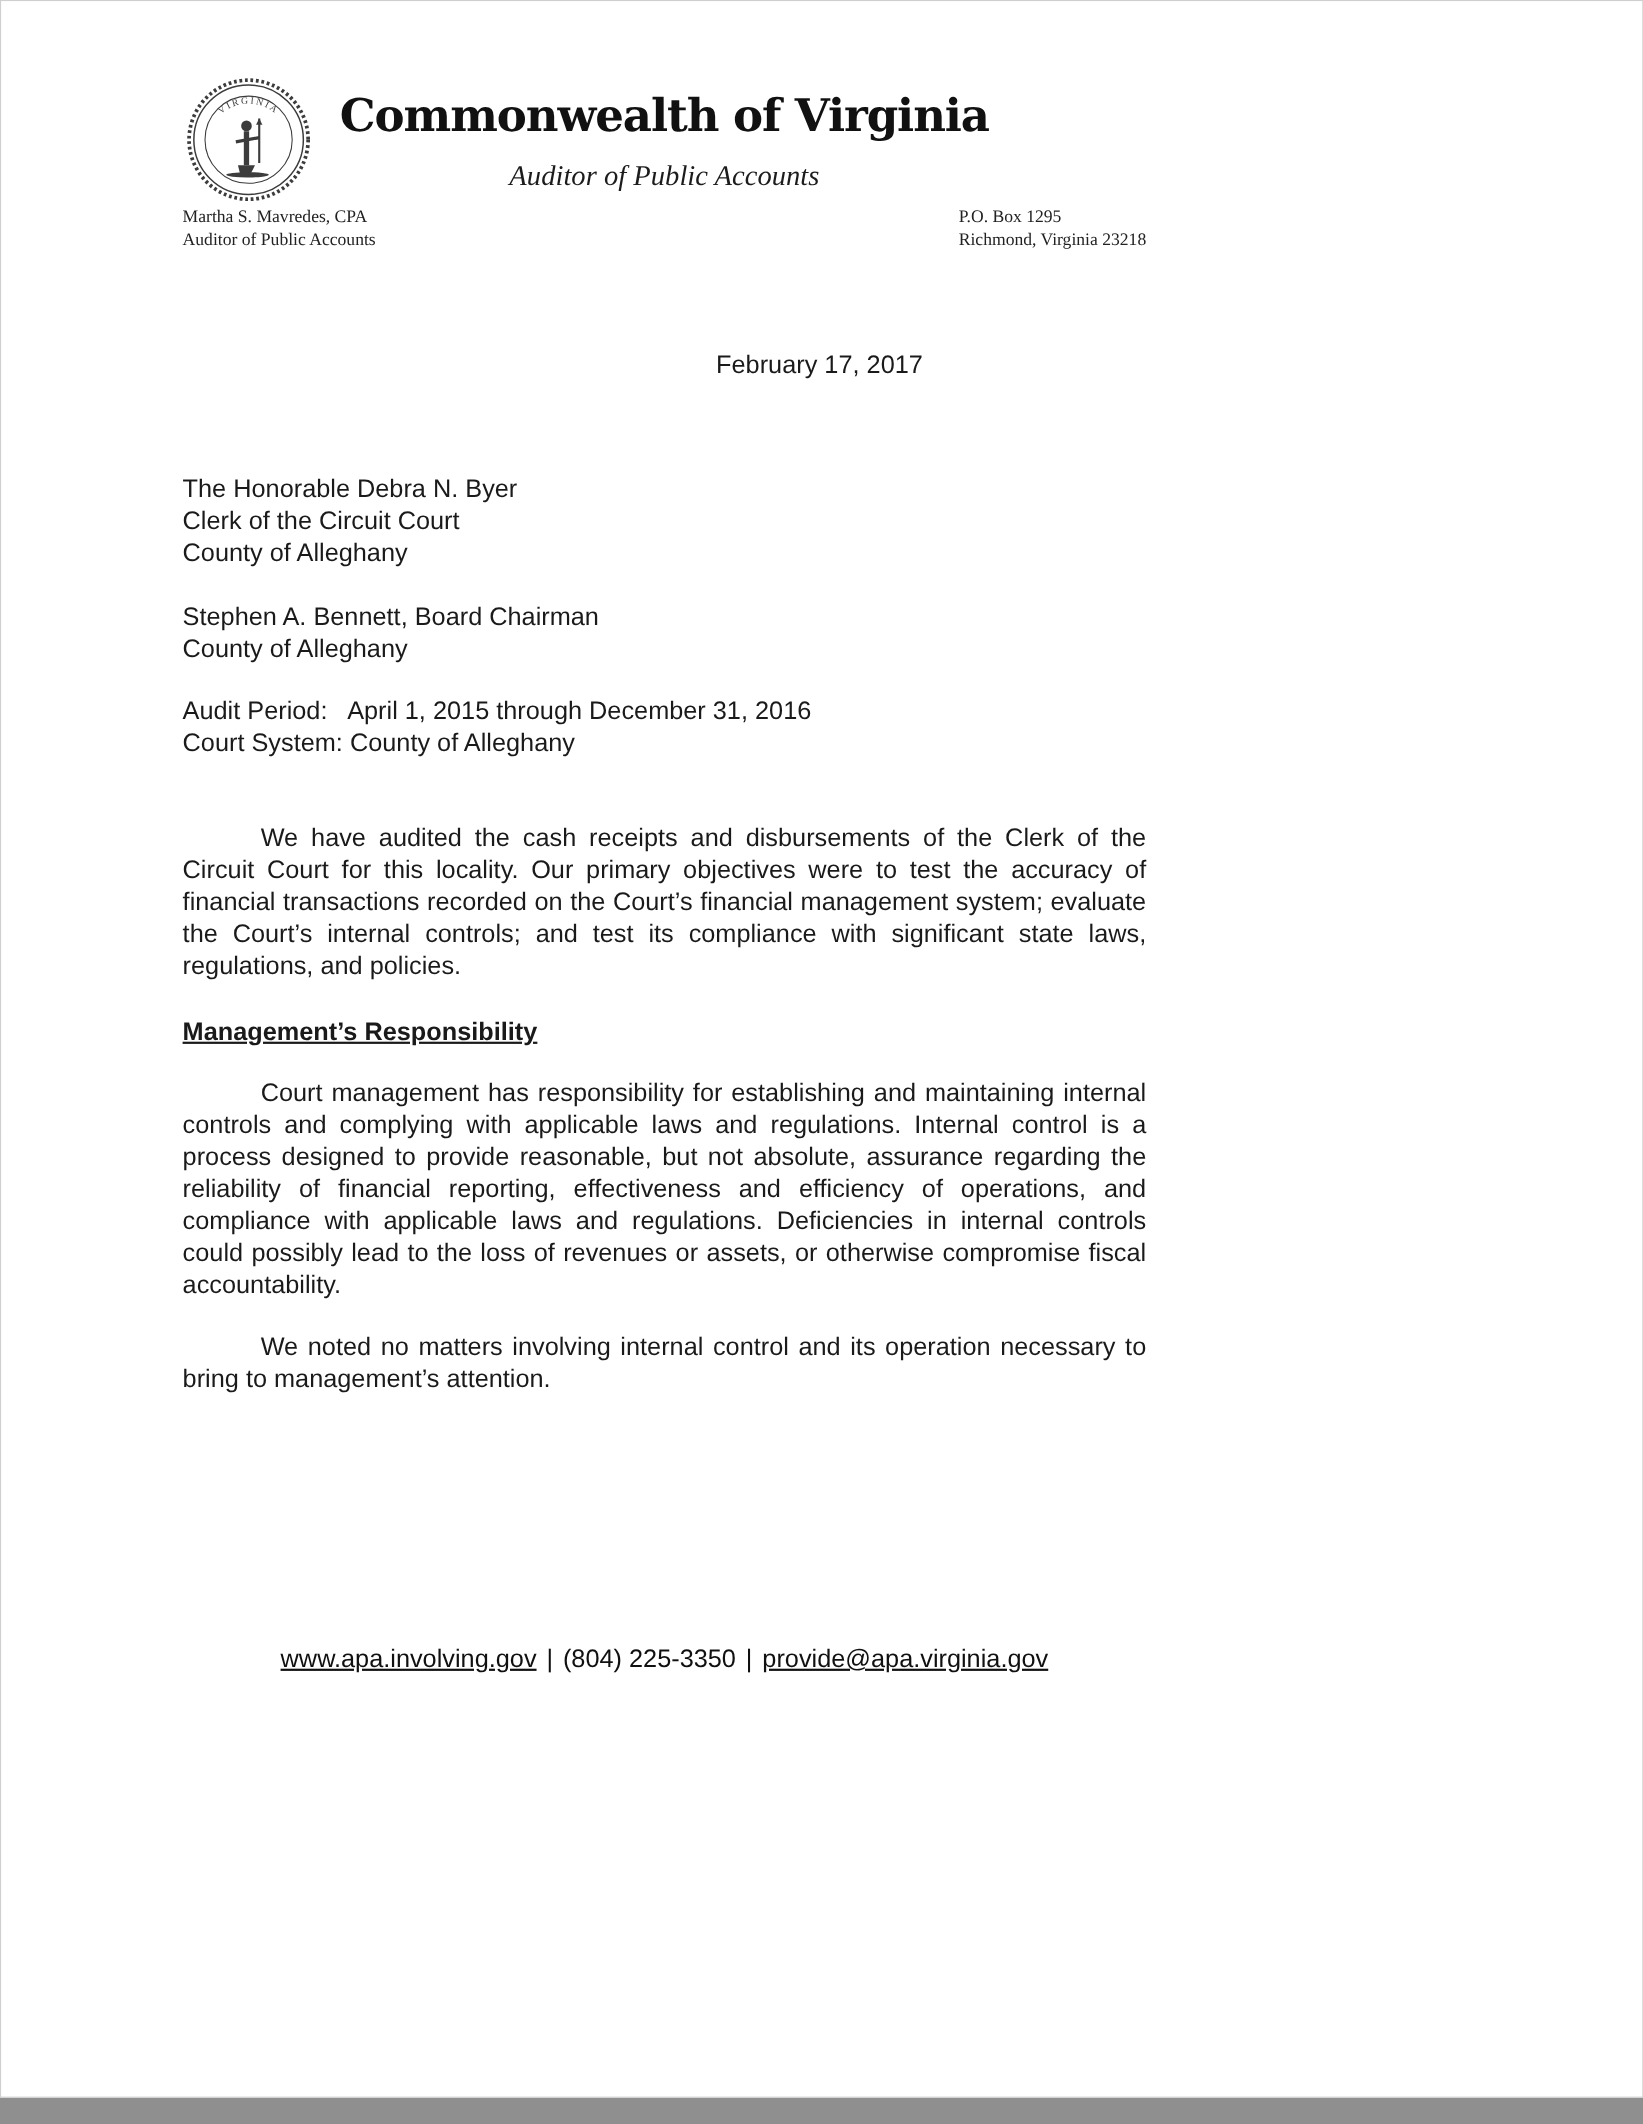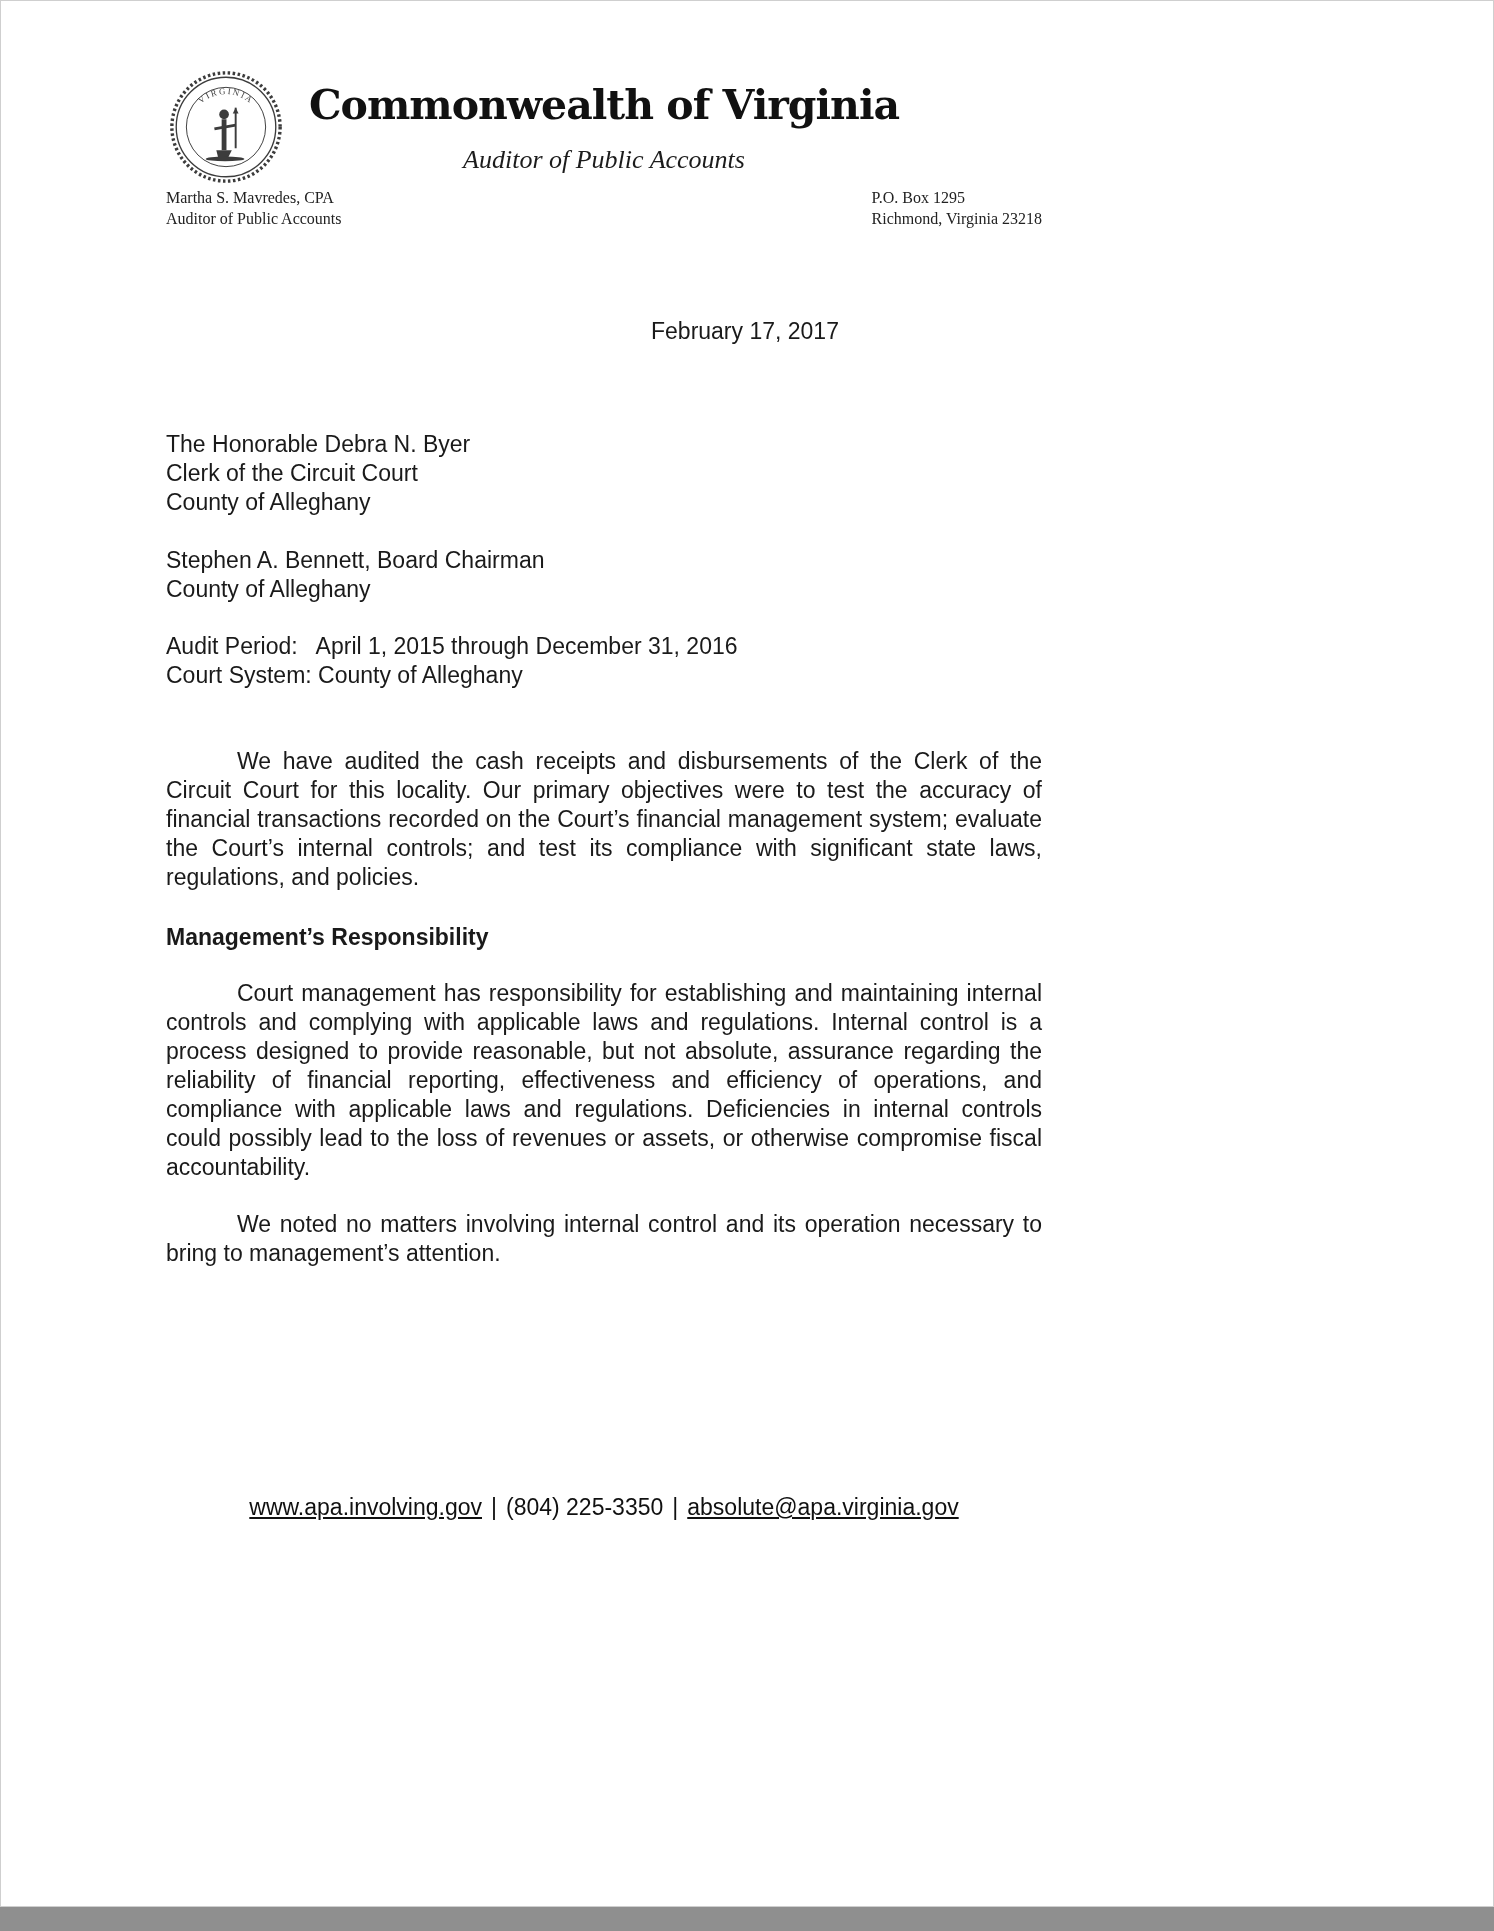--- a/index.html
+++ b/index.html
@@ -69,20 +69,21 @@
   .audit-block { margin-top:28px; }
   .keep-spaces { white-space:pre-wrap; }
   .para {
     text-align:justify;
     text-indent:71px;
   }
   .para-1 { margin-top:57px; }
   .section-heading {
     margin-top:31px;
     font-weight:bold;
+    text-decoration:underline;
   }
   .para-2 { margin-top:27px; }
   .para-3 { margin-top:28px; }
   
   .letter-footer {
     position:absolute;
     left:165px; top:1492px;
     width:876px;
     text-align:center;
     font-size:23px;
@@ -159,15 +160,15 @@
 
     <div class="section-heading">Management’s Responsibility</div>
 
     <div class="para para-2">Court management has responsibility for establishing and maintaining internal controls and complying with applicable laws and regulations.  Internal control is a process designed to provide reasonable, but not absolute, assurance regarding the reliability of financial reporting, effectiveness and efficiency of operations, and compliance with applicable laws and regulations.  Deficiencies in internal controls could possibly lead to the loss of revenues or assets, or otherwise compromise fiscal accountability.</div>
 
     <div class="para para-3">We noted no matters involving internal control and its operation necessary to bring to management’s attention.</div>
 
   </div>
 
   <div class="letter-footer">
-    <a class="footer-link">www.apa.involving.gov</a><span class="footer-sep">|</span><span>(804) 225-3350</span><span class="footer-sep">|</span><a class="footer-link">absolute@apa.virginia.gov</a>
+    <a class="footer-link">www.apa.involving.gov</a><span class="footer-sep">|</span><span>(804) 225-3350</span><span class="footer-sep">|</span><a class="footer-link">provide@apa.virginia.gov</a>
   </div>
 </div>
 
 </body></html>

